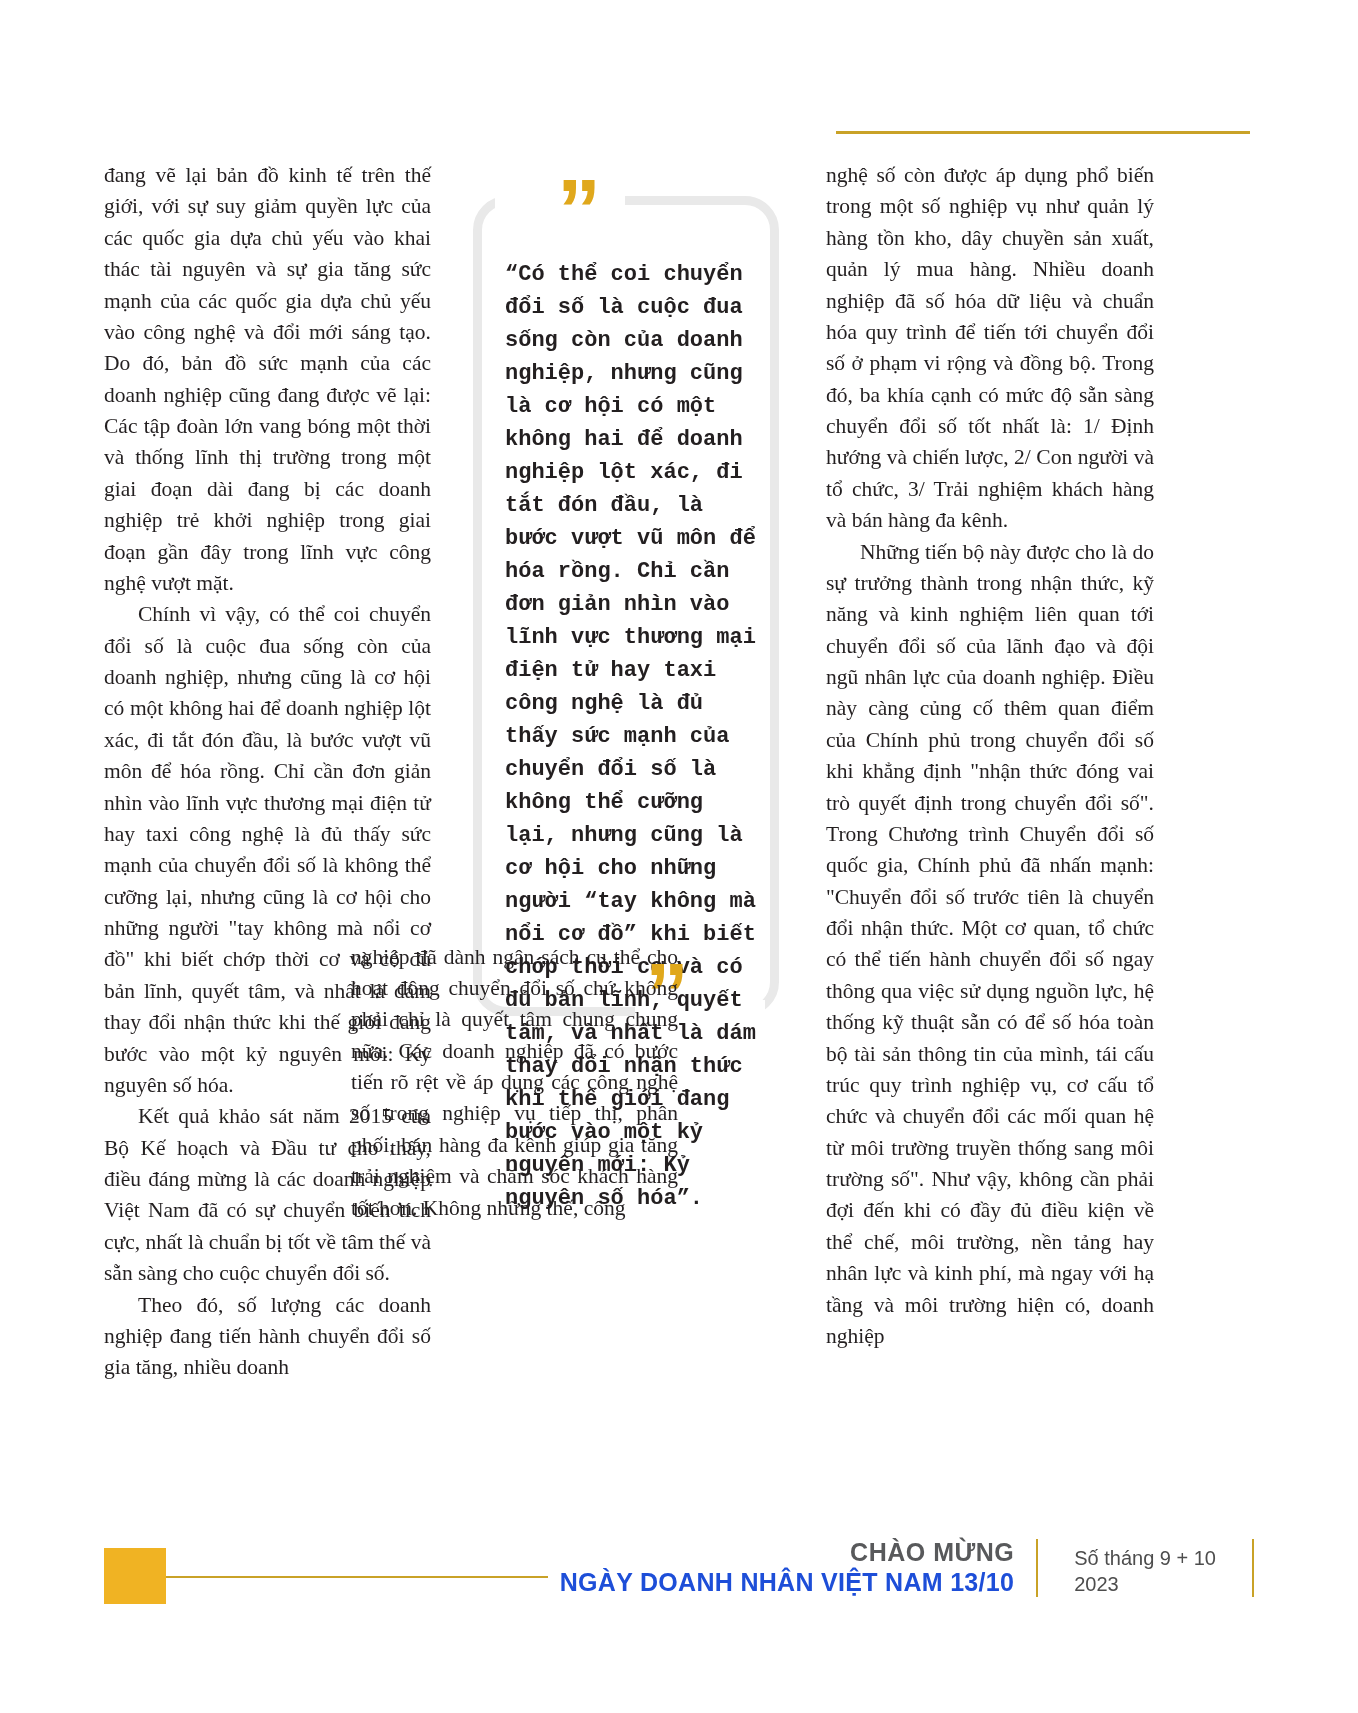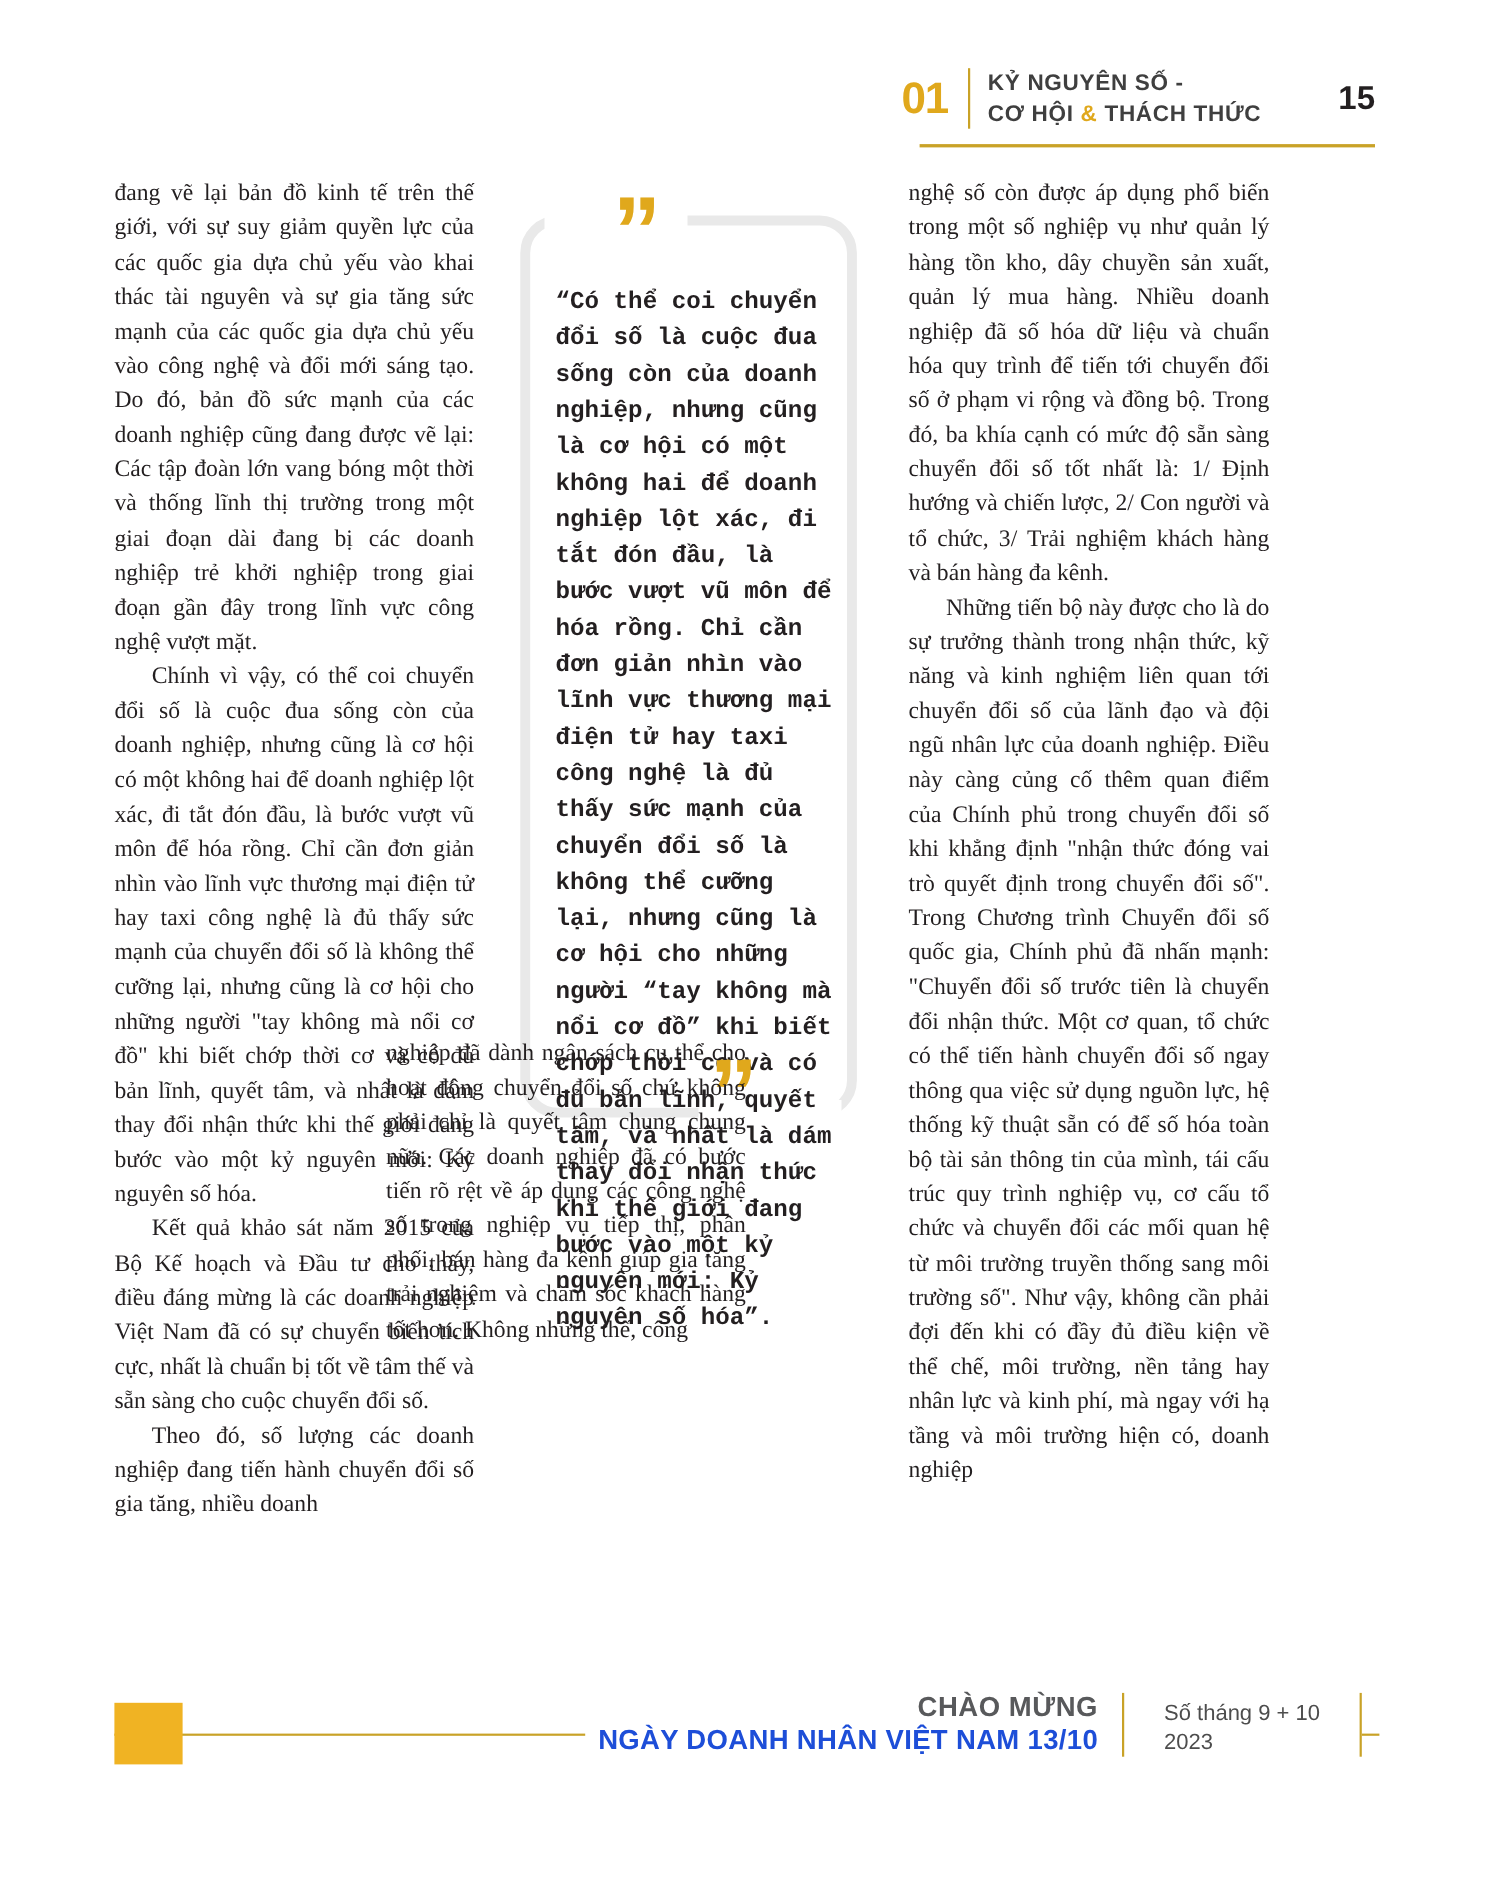--- a/index.html
+++ b/index.html
@@ -196,21 +196,21 @@
   .footer-swatch {
     position: absolute;
     left: 0;
     top: 4px;
     width: 62px;
     height: 56px;
     background: #f0b323;
   }
   .footer-right {
     position: absolute;
-    right: 16px;
+    right: 0;
     top: -6px;
     display: flex;
     align-items: flex-end;
     gap: 0;
     background: #fff;
     padding-left: 12px;
   }
   .footer-welcome {
     font-family: "Liberation Sans", sans-serif;
     text-align: right;
@@ -246,29 +246,20 @@
     width: 2px;
     height: 58px;
     background: #c9a227;
   }
 </style>
 </head>
 <body>
 
 <div class="page">
 
-  <div class="page-header">
-    <div class="header-number">01</div>
-    <div class="header-rule"></div>
-    <div class="header-titles">
-      <div class="line1">KỶ NGUYÊN SỐ -</div>
-      <div class="line2"><span>CƠ HỘI </span><span class="amp">&amp;</span><span> THÁCH THỨC</span></div>
-    </div>
-    <div class="header-pagenum">15</div>
-  </div>
   <div class="header-underline"></div>
 
   <div class="columns">
 
     <div class="col col-left">
       <p>đang vẽ lại bản đồ kinh tế trên thế giới, với sự suy giảm quyền lực của các quốc gia dựa chủ yếu vào khai thác tài nguyên và sự gia tăng sức mạnh của các quốc gia dựa chủ yếu vào công nghệ và đổi mới sáng tạo. Do đó, bản đồ sức mạnh của các doanh nghiệp cũng đang được vẽ lại: Các tập đoàn lớn vang bóng một thời và thống lĩnh thị trường trong một giai đoạn dài đang bị các doanh nghiệp trẻ khởi nghiệp trong giai đoạn gần đây trong lĩnh vực công nghệ vượt mặt.</p>
       <p>Chính vì vậy, có thể coi chuyển đổi số là cuộc đua sống còn của doanh nghiệp, nhưng cũng là cơ hội có một không hai để doanh nghiệp lột xác, đi tắt đón đầu, là bước vượt vũ môn để hóa rồng. Chỉ cần đơn giản nhìn vào lĩnh vực thương mại điện tử hay taxi công nghệ là đủ thấy sức mạnh của chuyển đổi số là không thể cưỡng lại, nhưng cũng là cơ hội cho những người "tay không mà nổi cơ đồ" khi biết chớp thời cơ và có đủ bản lĩnh, quyết tâm, và nhất là dám thay đổi nhận thức khi thế giới đang bước vào một kỷ nguyên mới: Kỷ nguyên số hóa.</p>
       <p>Kết quả khảo sát năm 2015 của Bộ Kế hoạch và Đầu tư cho thấy, điều đáng mừng là các doanh nghiệp Việt Nam đã có sự chuyển biến tích cực, nhất là chuẩn bị tốt về tâm thế và sẵn sàng cho cuộc chuyển đổi số.</p>
       <p>Theo đó, số lượng các doanh nghiệp đang tiến hành chuyển đổi số gia tăng, nhiều doanh</p>
     </div>

